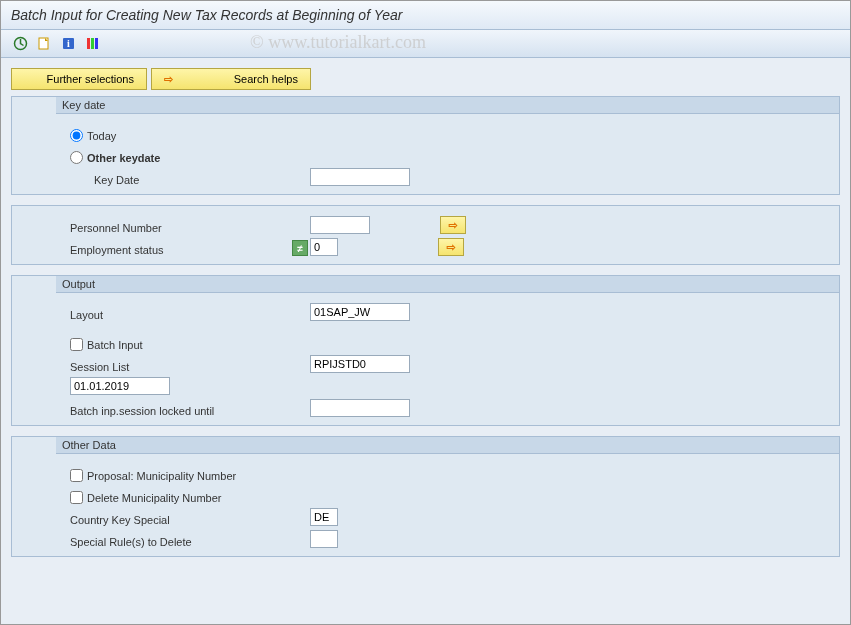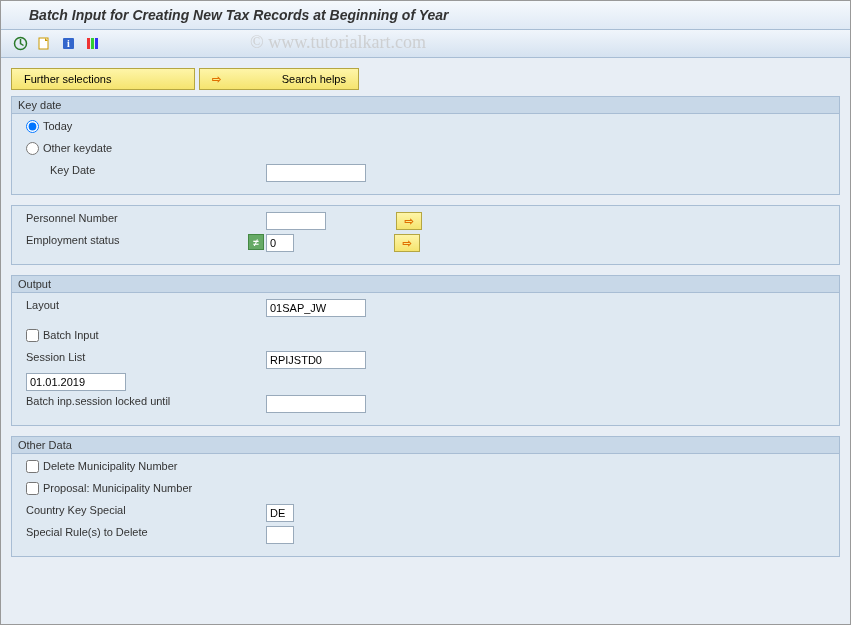--- a/index.html
+++ b/index.html
@@ -7,24 +7,24 @@
       font-family: Arial, sans-serif;
       font-size: 11px;
       background: #f2f2f2;
       width: 851px;
       height: 625px;
       overflow: hidden;
       border: 1px solid #999;
     }
     .title-bar {
       background: linear-gradient(to bottom, #f5f9fd 0%, #dfe9f5 100%);
-      padding: 6px 28px;
+      padding: 6px 10px;
       border-bottom: 1px solid #a8bdd4;
       font-size: 14px;
-      font-weight: bold;
+      font-weight: normal;
       font-style: italic;
       color: #333;
     }
     .toolbar {
       background: linear-gradient(to bottom, #f0f5fb 0%, #d5e2f0 100%);
       padding: 4px 10px;
       border-bottom: 1px solid #a8bdd4;
       display: flex;
       gap: 6px;
       align-items: center;
@@ -70,34 +70,35 @@
     }
     .yellow-btn .arrow-ic {
       color: #e07000;
       font-weight: bold;
     }
     .group-box {
       border: 1px solid #a8bdd4;
       background: #dfe9f2;
       margin-bottom: 10px;
       padding-bottom: 6px;
+      padding-left: 44px;
     }
     .group-title {
       background: #c8d8e8;
       border-bottom: 1px solid #a8bdd4;
       padding: 2px 6px;
       font-size: 11px;
       color: #333;
     }
     .group-body {
       padding: 6px 14px 2px 14px;
     }
     .row {
       display: flex;
-      align-items: flex-start;
+      align-items: flex-end;
       height: 22px;
       margin-bottom: 0px;
     }
     .row label, .row .lbl {
       width: 240px;
       font-size: 11px;
       color: #333;
     }
     .indent-lbl { padding-left: 24px; }
     .row input[type="radio"], .row input[type="checkbox"] {
@@ -170,39 +171,39 @@
         <rect x="10" y="2" width="3" height="11" fill="#33e"></rect>
       </svg>
   </span>
 </div>
 
 <div class="watermark">© www.tutorialkart.com</div>
 
 <div class="content">
 
   <div class="button-row">
-    <button class="yellow-btn" style="width:184px; justify-content:flex-start;">
+    <button class="yellow-btn" style="width:136px; justify-content:flex-end;">
       <span>Further selections</span>
     </button>
     <button class="yellow-btn" style="width:160px;">
       <span class="arrow-ic">⇨</span>
       <span style="flex:1; text-align:right;">Search helps</span>
     </button>
   </div>
 
   <div class="group-box">
     <div class="group-title">Key date</div>
     <div class="group-body">
       <div class="row">
         <input type="radio" name="kd" checked="" style="">
         <span class="lbl" style="width:auto;">Today</span>
       </div>
       <div class="row">
         <input type="radio" name="kd" style="">
-        <span class="lbl" style="width:auto;">Other keydate</span>
+        <span class="lbl" style="width:auto;font-weight:bold;">Other keydate</span>
       </div>
       <div class="row">
         <span class="lbl indent-lbl">Key Date</span>
         <input class="text-input w100" value="" style="">
       </div>
     </div>
   </div>
 
   <div class="group-box">
     <div class="group-body">
@@ -244,25 +245,25 @@
         <input class="text-input w100" value="" style="">
       </div>
     </div>
   </div>
 
   <div class="group-box" style="margin-bottom:0;">
     <div class="group-title">Other Data</div>
     <div class="group-body">
       <div class="row">
         <input type="checkbox" style="">
+        <span class="lbl" style="width:auto;">Proposal: Municipality Number</span>
+      </div>
+      <div class="row">
+        <input type="checkbox" style="">
         <span class="lbl" style="width:auto;">Delete Municipality Number</span>
-      </div>
-      <div class="row">
-        <input type="checkbox" style="">
-        <span class="lbl" style="width:auto;">Proposal: Municipality Number</span>
       </div>
       <div class="row">
         <span class="lbl">Country Key Special</span>
         <input class="text-input w30" value="DE" style="">
       </div>
       <div class="row">
         <span class="lbl">Special Rule(s) to Delete</span>
         <input class="text-input w30" value="" style="">
       </div>
     </div>

